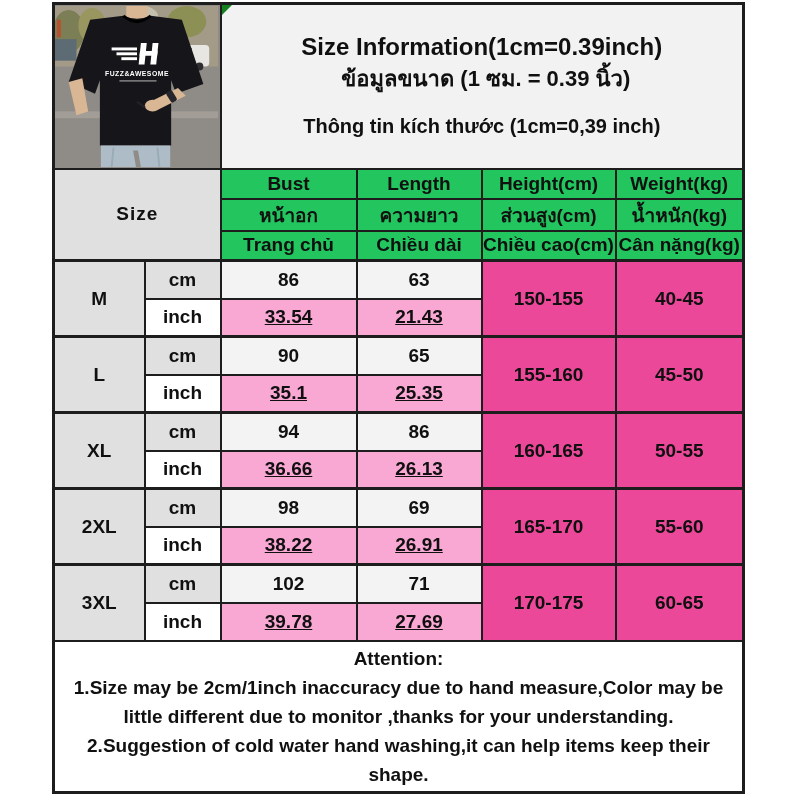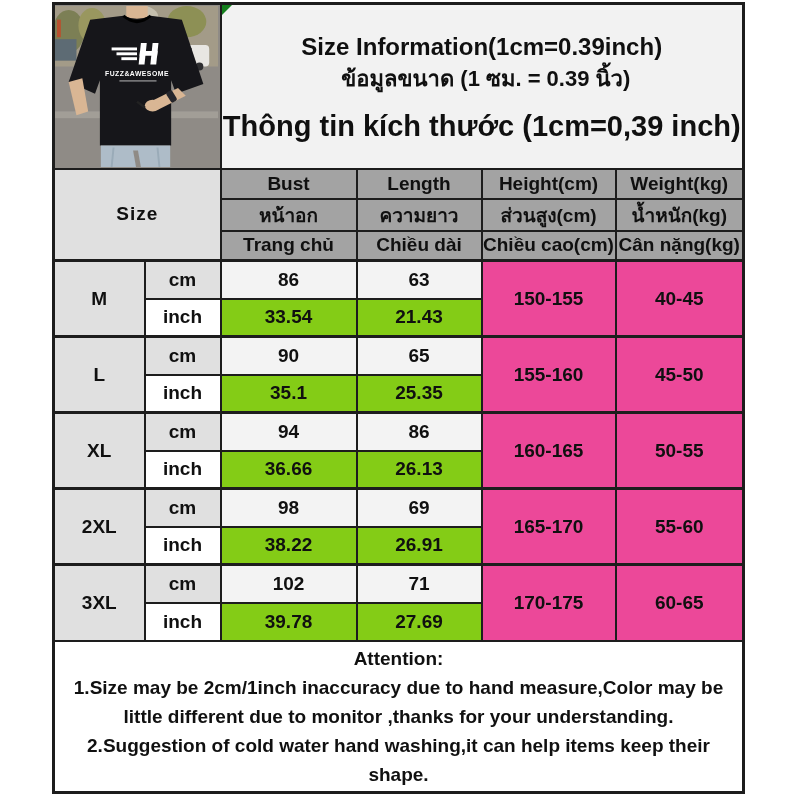--- a/index.html
+++ b/index.html
@@ -19,32 +19,32 @@
   }
 
   
   td.photo-cell{padding:0;background:#8f8b86;}
   td.photo-cell svg{display:block;}
   td.title-cell{background:#f2f2f2;position:relative;}
   .corner-fold{position:absolute;left:0;top:0;width:0;height:0;
     border-top:10px solid #15801e;border-right:10px solid transparent;}
   .title-l1{font-size:24px;font-weight:bold;line-height:30px;}
   .title-l2{font-size:22px;font-weight:bold;line-height:30px;margin-top:2px;margin-left:8px;}
-  .title-l3{font-size:29px;font-weight:bold;line-height:30px;margin-top:17px;}
+  .title-l3{font-size:20px;font-weight:bold;line-height:30px;margin-top:17px;}
 
   
   td.size-big{background:#e0e0e0;font-size:36px;letter-spacing:1px;margin-top:15px;}
-  td.hdr{background:#a3a3a3;font-size:19px;}
+  td.hdr{background:#22c55e;font-size:19px;}
 
   
   td.c-size{background:#e0e0e0;font-size:20px;}
   td.c-unit-cm{background:#e0e0e0;}
   td.c-unit-in{background:#ffffff;}
   td.v-cm{background:#f3f3f3;}
-  td.v-in{background:#84cc16;}
+  td.v-in{background:#f9a8d4;text-decoration:underline;}
   td.c-merge{background:#ec4899;}
   tr.group-first td{border-top:3px solid #1d1d1d;}
 
   
   td.attention-cell{
     text-align:left;vertical-align:top;background:#ffffff;
     font-weight:normal;font-size:19.5px;line-height:29px;
     padding:6px 8px 0 6px;
   }
   .attn p{margin:0;text-align:center;}

